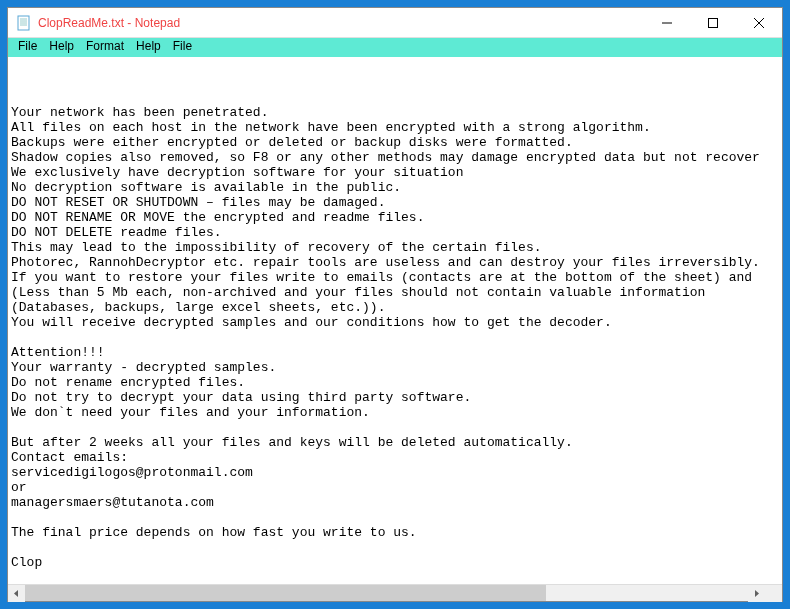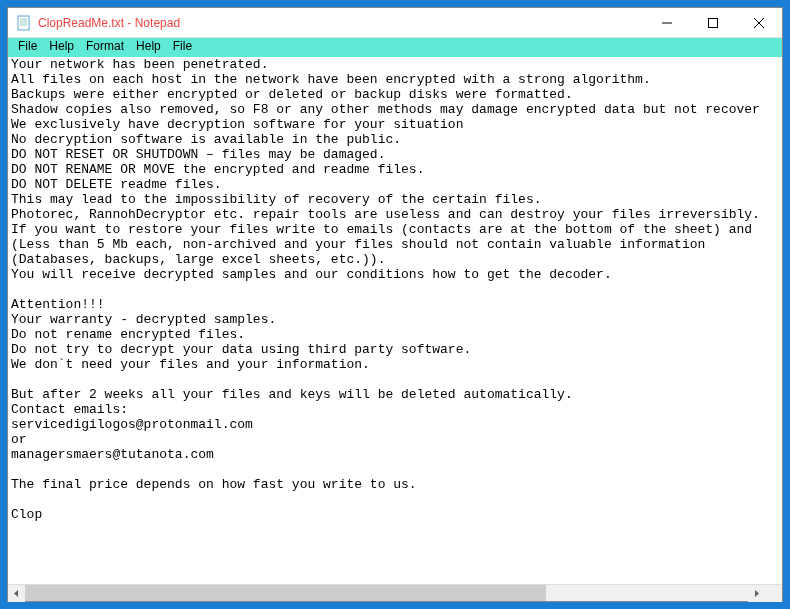--- a/index.html
+++ b/index.html
@@ -69,20 +69,21 @@
     .content {
       flex: 1;
       overflow: hidden;
       font-family: Consolas, "Courier New", monospace;
       font-size: 13px;
       line-height: 15px;
       color: #000;
       padding: 0 3px;
       white-space: pre;
       position: relative;
+      margin-top: 48px;
     }
     .scrollbar-h {
       height: 17px;
       background: #f0f0f0;
       display: flex;
       border-top: 1px solid #ddd;
     }
     .sb-btn {
       width: 17px;
       height: 17px;

